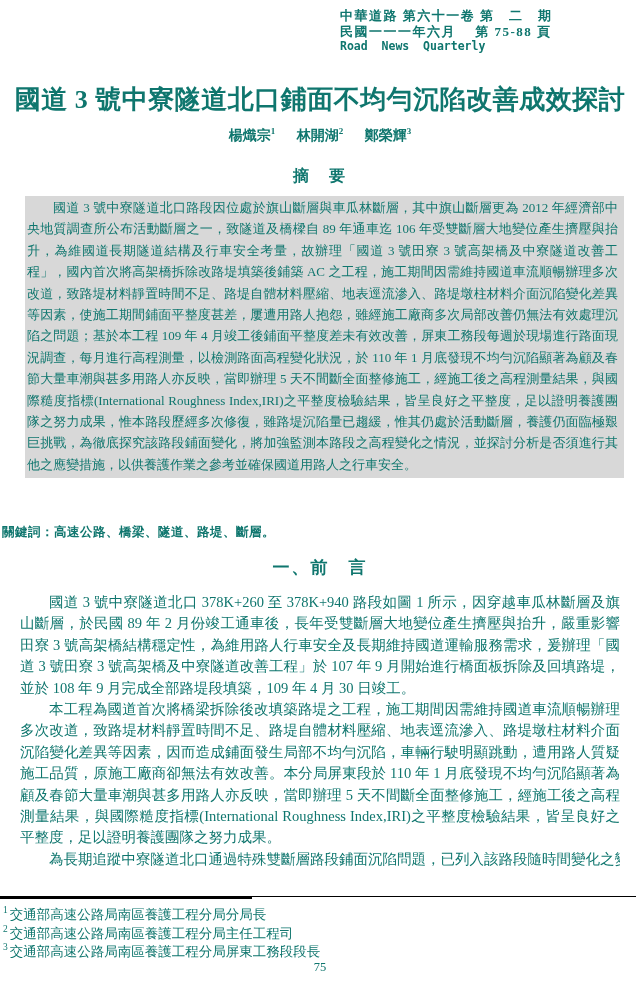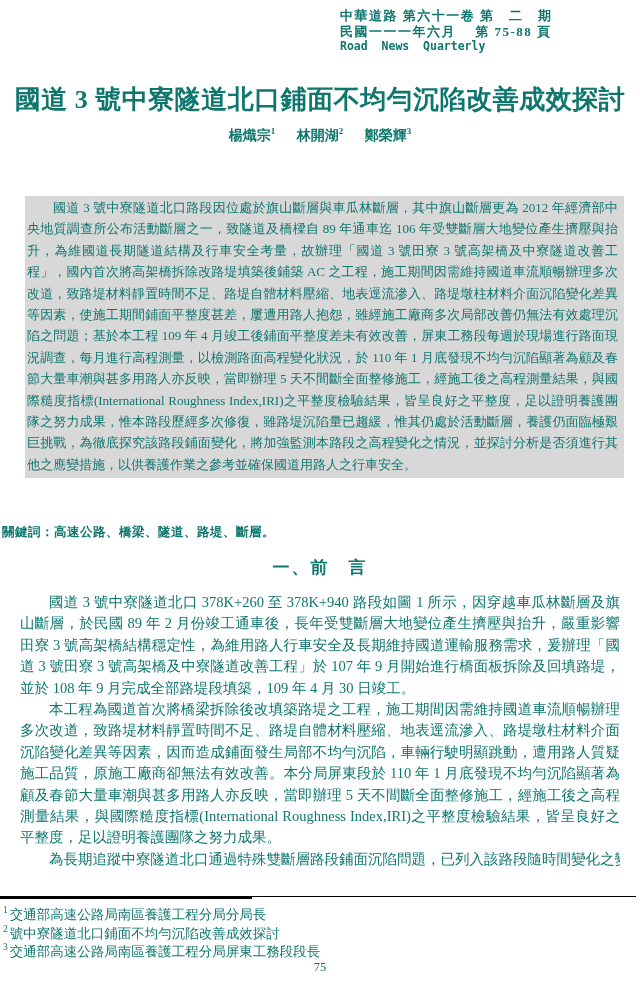--- a/index.html
+++ b/index.html
@@ -93,39 +93,40 @@
   </div>
 
   <h1 class="title">國道 3 號中寮隧道北口鋪面不均勻沉陷改善成效探討</h1>
 
   <div class="authors">
     <span class="author"><span>楊熾宗</span><sup>1</sup></span>
     <span class="author"><span>林開湖</span><sup>2</sup></span>
     <span class="author"><span>鄭榮輝</span><sup>3</sup></span>
   </div>
 
+  <div class="abs-heading">摘　要</div>
 
   <div class="abs-box" style="background: rgb(216, 216, 216);">國道 3 號中寮隧道北口路段因位處於旗山斷層與車瓜林斷層，其中旗山斷層更為 2012 年經濟部中央地質調查所公布活動斷層之一，致隧道及橋樑自 89 年通車迄 106 年受雙斷層大地變位產生擠壓與抬升，為維國道長期隧道結構及行車安全考量，故辦理「國道 3 號田寮 3 號高架橋及中寮隧道改善工程」，國內首次將高架橋拆除改路堤填築後鋪築 AC 之工程，施工期間因需維持國道車流順暢辦理多次改道，致路堤材料靜置時間不足、路堤自體材料壓縮、地表逕流滲入、路堤墩柱材料介面沉陷變化差異等因素，使施工期間鋪面平整度甚差，屢遭用路人抱怨，雖經施工廠商多次局部改善仍無法有效處理沉陷之問題；基於本工程 109 年 4 月竣工後鋪面平整度差未有效改善，屏東工務段每週於現場進行路面現況調查，每月進行高程測量，以檢測路面高程變化狀況，於 110 年 1 月底發現不均勻沉陷顯著為顧及春節大量車潮與甚多用路人亦反映，當即辦理 5 天不間斷全面整修施工，經施工後之高程測量結果，與國際糙度指標(International Roughness Index,IRI)之平整度檢驗結果，皆呈良好之平整度，足以證明養護團隊之努力成果，惟本路段歷經多次修復，雖路堤沉陷量已趨緩，惟其仍處於活動斷層，養護仍面臨極艱巨挑戰，為徹底探究該路段鋪面變化，將加強監測本路段之高程變化之情況，並探討分析是否須進行其他之應變措施，以供養護作業之參考並確保國道用路人之行車安全。</div>
 
   <div class="keywords">關鍵詞：高速公路、橋梁、隧道、路堤、斷層。</div>
 
   <div class="sec-heading">一、前　言</div>
 
   <div class="body-text">
     <p class="para p1">國道 3 號中寮隧道北口 378K+260 至 378K+940 路段如圖 1 所示，因穿越車瓜林斷層及旗山斷層，於民國 89 年 2 月份竣工通車後，長年受雙斷層大地變位產生擠壓與抬升，嚴重影響田寮 3 號高架橋結構穩定性，為維用路人行車安全及長期維持國道運輸服務需求，爰辦理「國道 3 號田寮 3 號高架橋及中寮隧道改善工程」於 107 年 9 月開始進行橋面板拆除及回填路堤，並於 108 年 9 月完成全部路堤段填築，109 年 4 月 30 日竣工。</p>
     <p class="para p2">本工程為國道首次將橋梁拆除後改填築路堤之工程，施工期間因需維持國道車流順暢辦理多次改道，致路堤材料靜置時間不足、路堤自體材料壓縮、地表逕流滲入、路堤墩柱材料介面沉陷變化差異等因素，因而造成鋪面發生局部不均勻沉陷，車輛行駛明顯跳動，遭用路人質疑施工品質，原施工廠商卻無法有效改善。本分局屏東段於 110 年 1 月底發現不均勻沉陷顯著為顧及春節大量車潮與甚多用路人亦反映，當即辦理 5 天不間斷全面整修施工，經施工後之高程測量結果，與國際糙度指標(International Roughness Index,IRI)之平整度檢驗結果，皆呈良好之平整度，足以證明養護團隊之努力成果。</p>
     <p class="para p3">為長期追蹤中寮隧道北口通過特殊雙斷層路段鋪面沉陷問題，已列入該路段隨時間變化之變位變</p>
   </div>
 
   <div class="fn-rule">
     <div class="thin"></div>
     <div class="thick"></div>
   </div>
 
   <div class="footnotes">
     <div class="fn"><sup>1</sup><span>交通部高速公路局南區養護工程分局分局長</span></div>
-    <div class="fn"><sup>2</sup><span>號中寮隧道北口鋪面不均勻沉陷改善成效探討</span></div>
+    <div class="fn"><sup>2</sup><span>交通部高速公路局南區養護工程分局主任工程司</span></div>
     <div class="fn"><sup>3</sup><span>交通部高速公路局南區養護工程分局屏東工務段段長</span></div>
   </div>
 
   <div class="page-number">75</div>
 
 </div>
 
 </body></html>

